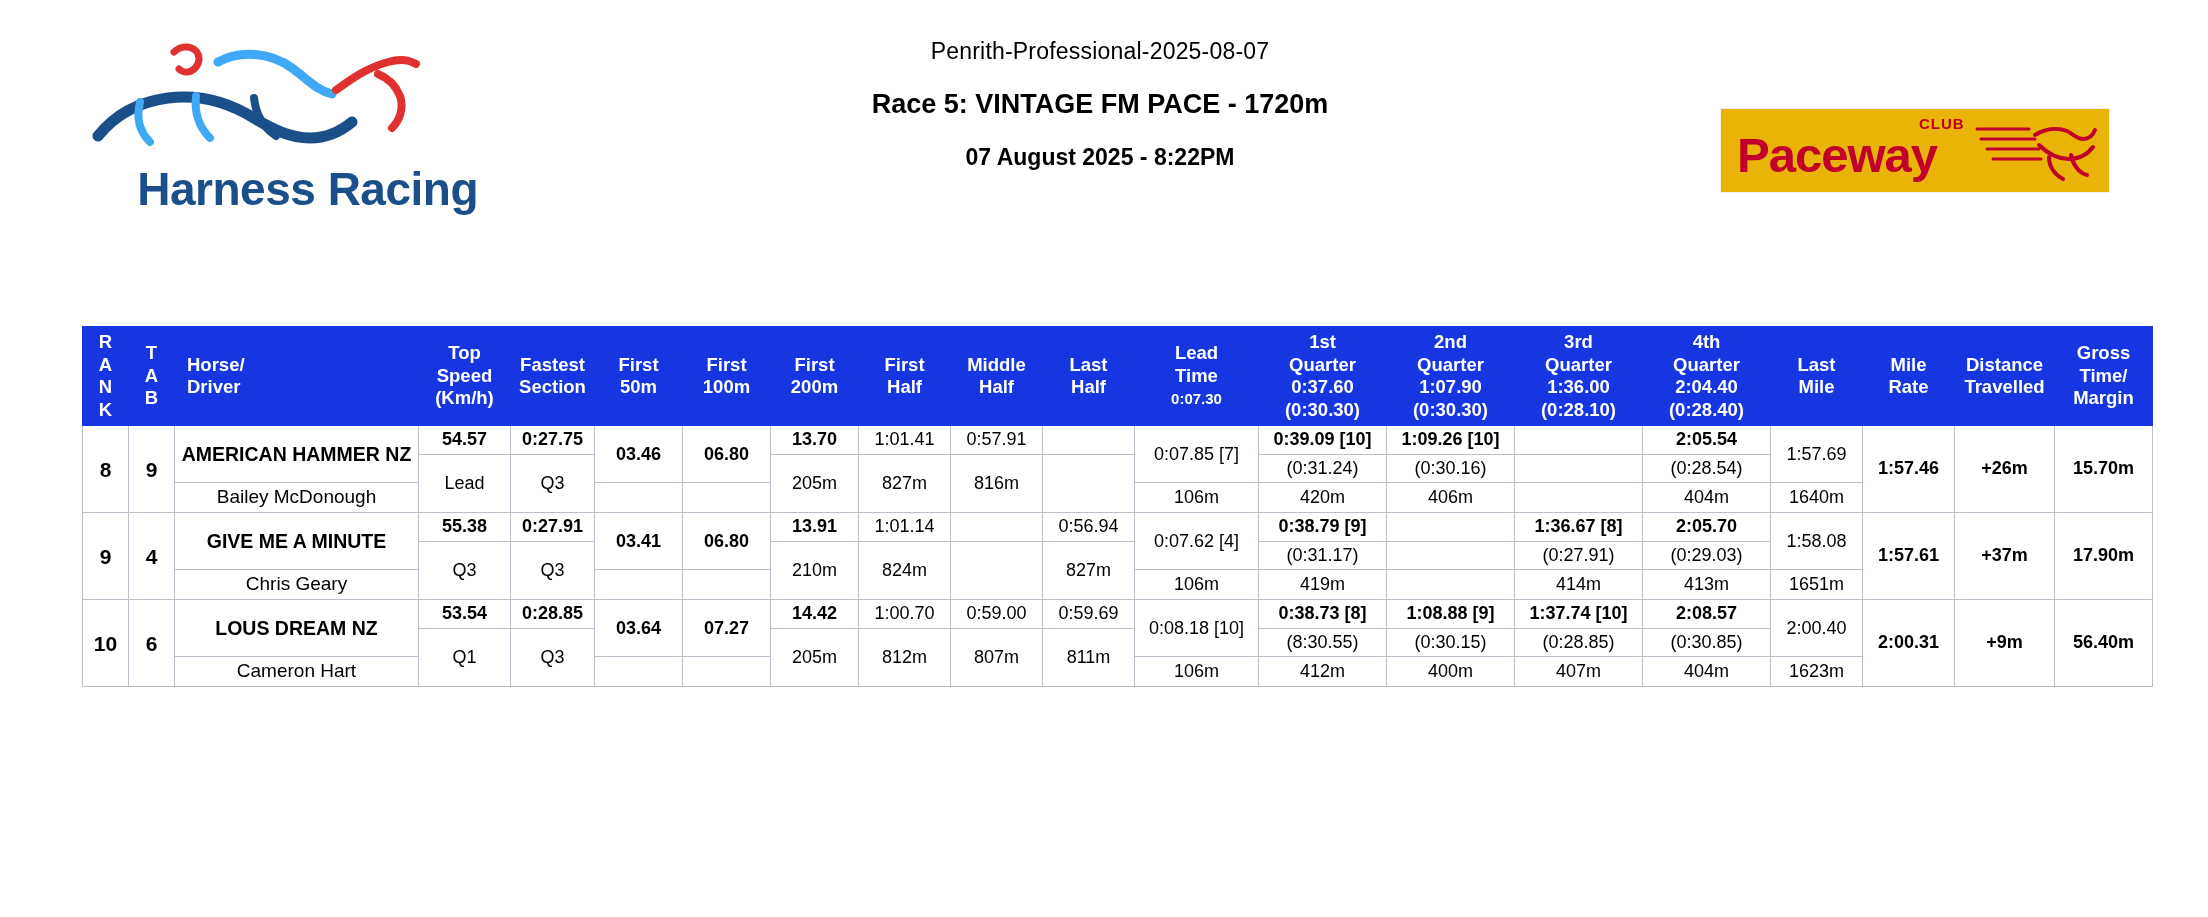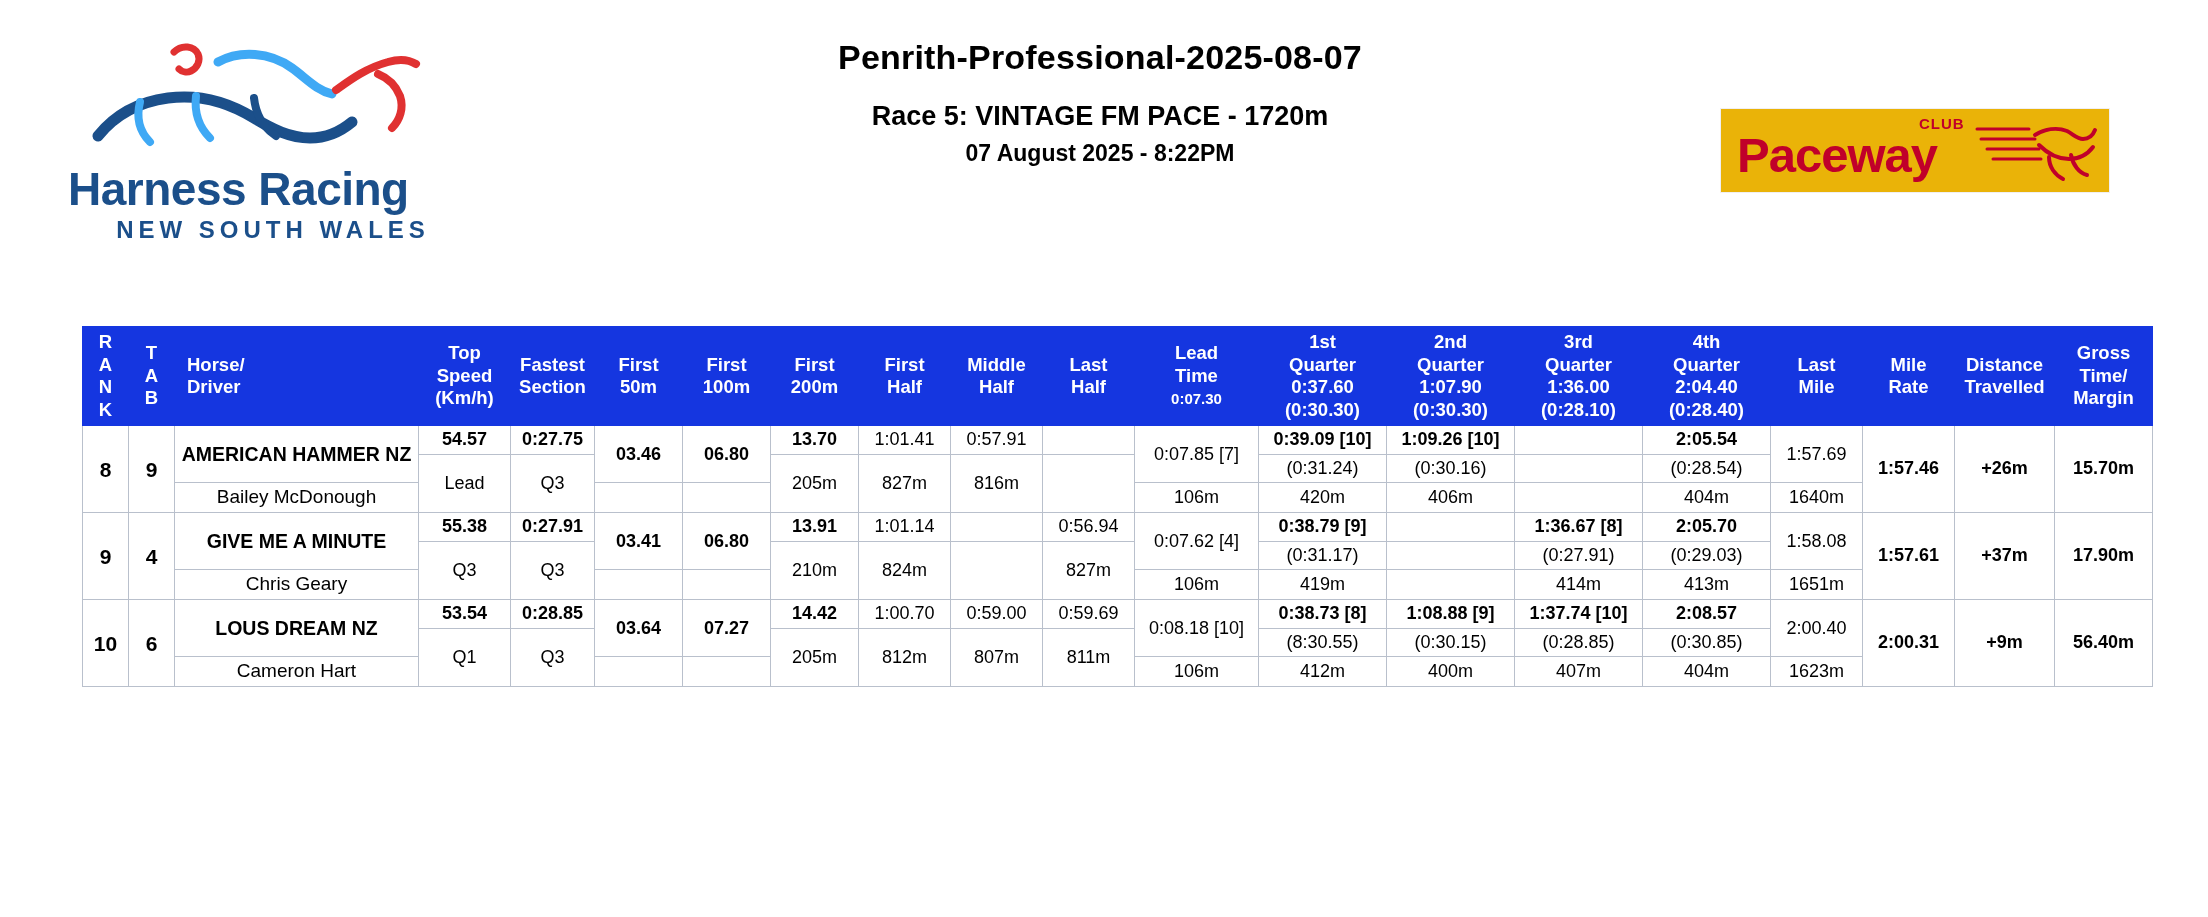--- a/index.html
+++ b/index.html
@@ -43,21 +43,21 @@
     left: 68px;
     top: 40px;
     width: 410px;
     height: 205px;
   }
   .logo-left .hr-text {
     position: absolute;
     left: 0;
     top: 122px;
     width: 410px;
-    text-align: left;
+    text-align: right;
     font-size: 46px;
     font-weight: bold;
     color: #1b4f8a;
     letter-spacing: -0.5px;
   }
   .logo-left .nsw-text {
     position: absolute;
     left: 0;
     top: 176px;
     width: 410px;
@@ -73,29 +73,29 @@
     top: 0;
   }
   .title-block {
     position: absolute;
     left: 600px;
     top: 38px;
     width: 1000px;
     text-align: center;
   }
   .title-main {
-    font-size: 34px;
-    font-weight: bold;
+    font-size: 23px;
+    font-weight: normal;
     margin-bottom: 24px;
     letter-spacing: 0.2px;
   }
   .title-race {
     font-size: 27px;
     font-weight: bold;
-    margin-bottom: 8px;
+    margin-bottom: 24px;
   }
   .title-date {
     font-size: 23px;
     font-weight: bold;
   }
   .logo-right {
     position: absolute;
     right: 98px;
     top: 108px;
     width: 390px;
@@ -213,21 +213,20 @@
         <path d="M96 12c8-8 20-6 24 2 3 7-1 14-7 17-4 2-9 1-12-2" fill="none" stroke="#e03131" stroke-width="7" stroke-linecap="round"></path>
         <path d="M140 22c22-12 52-10 74 6 14 10 24 22 40 26" fill="none" stroke="#3fa9f5" stroke-width="9" stroke-linecap="round"></path>
         <path d="M258 50c14-10 30-22 52-28 10-3 20-3 28 2" fill="none" stroke="#e03131" stroke-width="8" stroke-linecap="round"></path>
         <path d="M20 96c16-20 40-34 70-38 30-4 60 4 86 20 18 11 36 20 56 20 16 0 30-6 42-16" fill="none" stroke="#1b4f8a" stroke-width="11" stroke-linecap="round"></path>
         <path d="M62 62c-4 16 0 30 10 40" fill="none" stroke="#3fa9f5" stroke-width="8" stroke-linecap="round"></path>
         <path d="M118 56c-2 18 4 32 14 42" fill="none" stroke="#3fa9f5" stroke-width="8" stroke-linecap="round"></path>
         <path d="M176 58c2 18 10 30 22 38" fill="none" stroke="#1b4f8a" stroke-width="8" stroke-linecap="round"></path>
         <path d="M300 34c10 4 18 12 22 22 4 12 0 24-8 32" fill="none" stroke="#e03131" stroke-width="8" stroke-linecap="round"></path>
       </svg>
       <div class="hr-text">Harness Racing</div>
-      <div class="nsw-text">NEW SOUTH WALES</div>
     </div>
 
     <div class="title-block">
       <div class="title-main">Penrith-Professional-2025-08-07</div>
       <div class="title-race">Race 5: VINTAGE FM PACE - 1720m</div>
       <div class="title-date">07 August 2025 - 8:22PM</div>
     </div>
 
     <div class="logo-right">
       <div class="club-word">CLUB</div>

